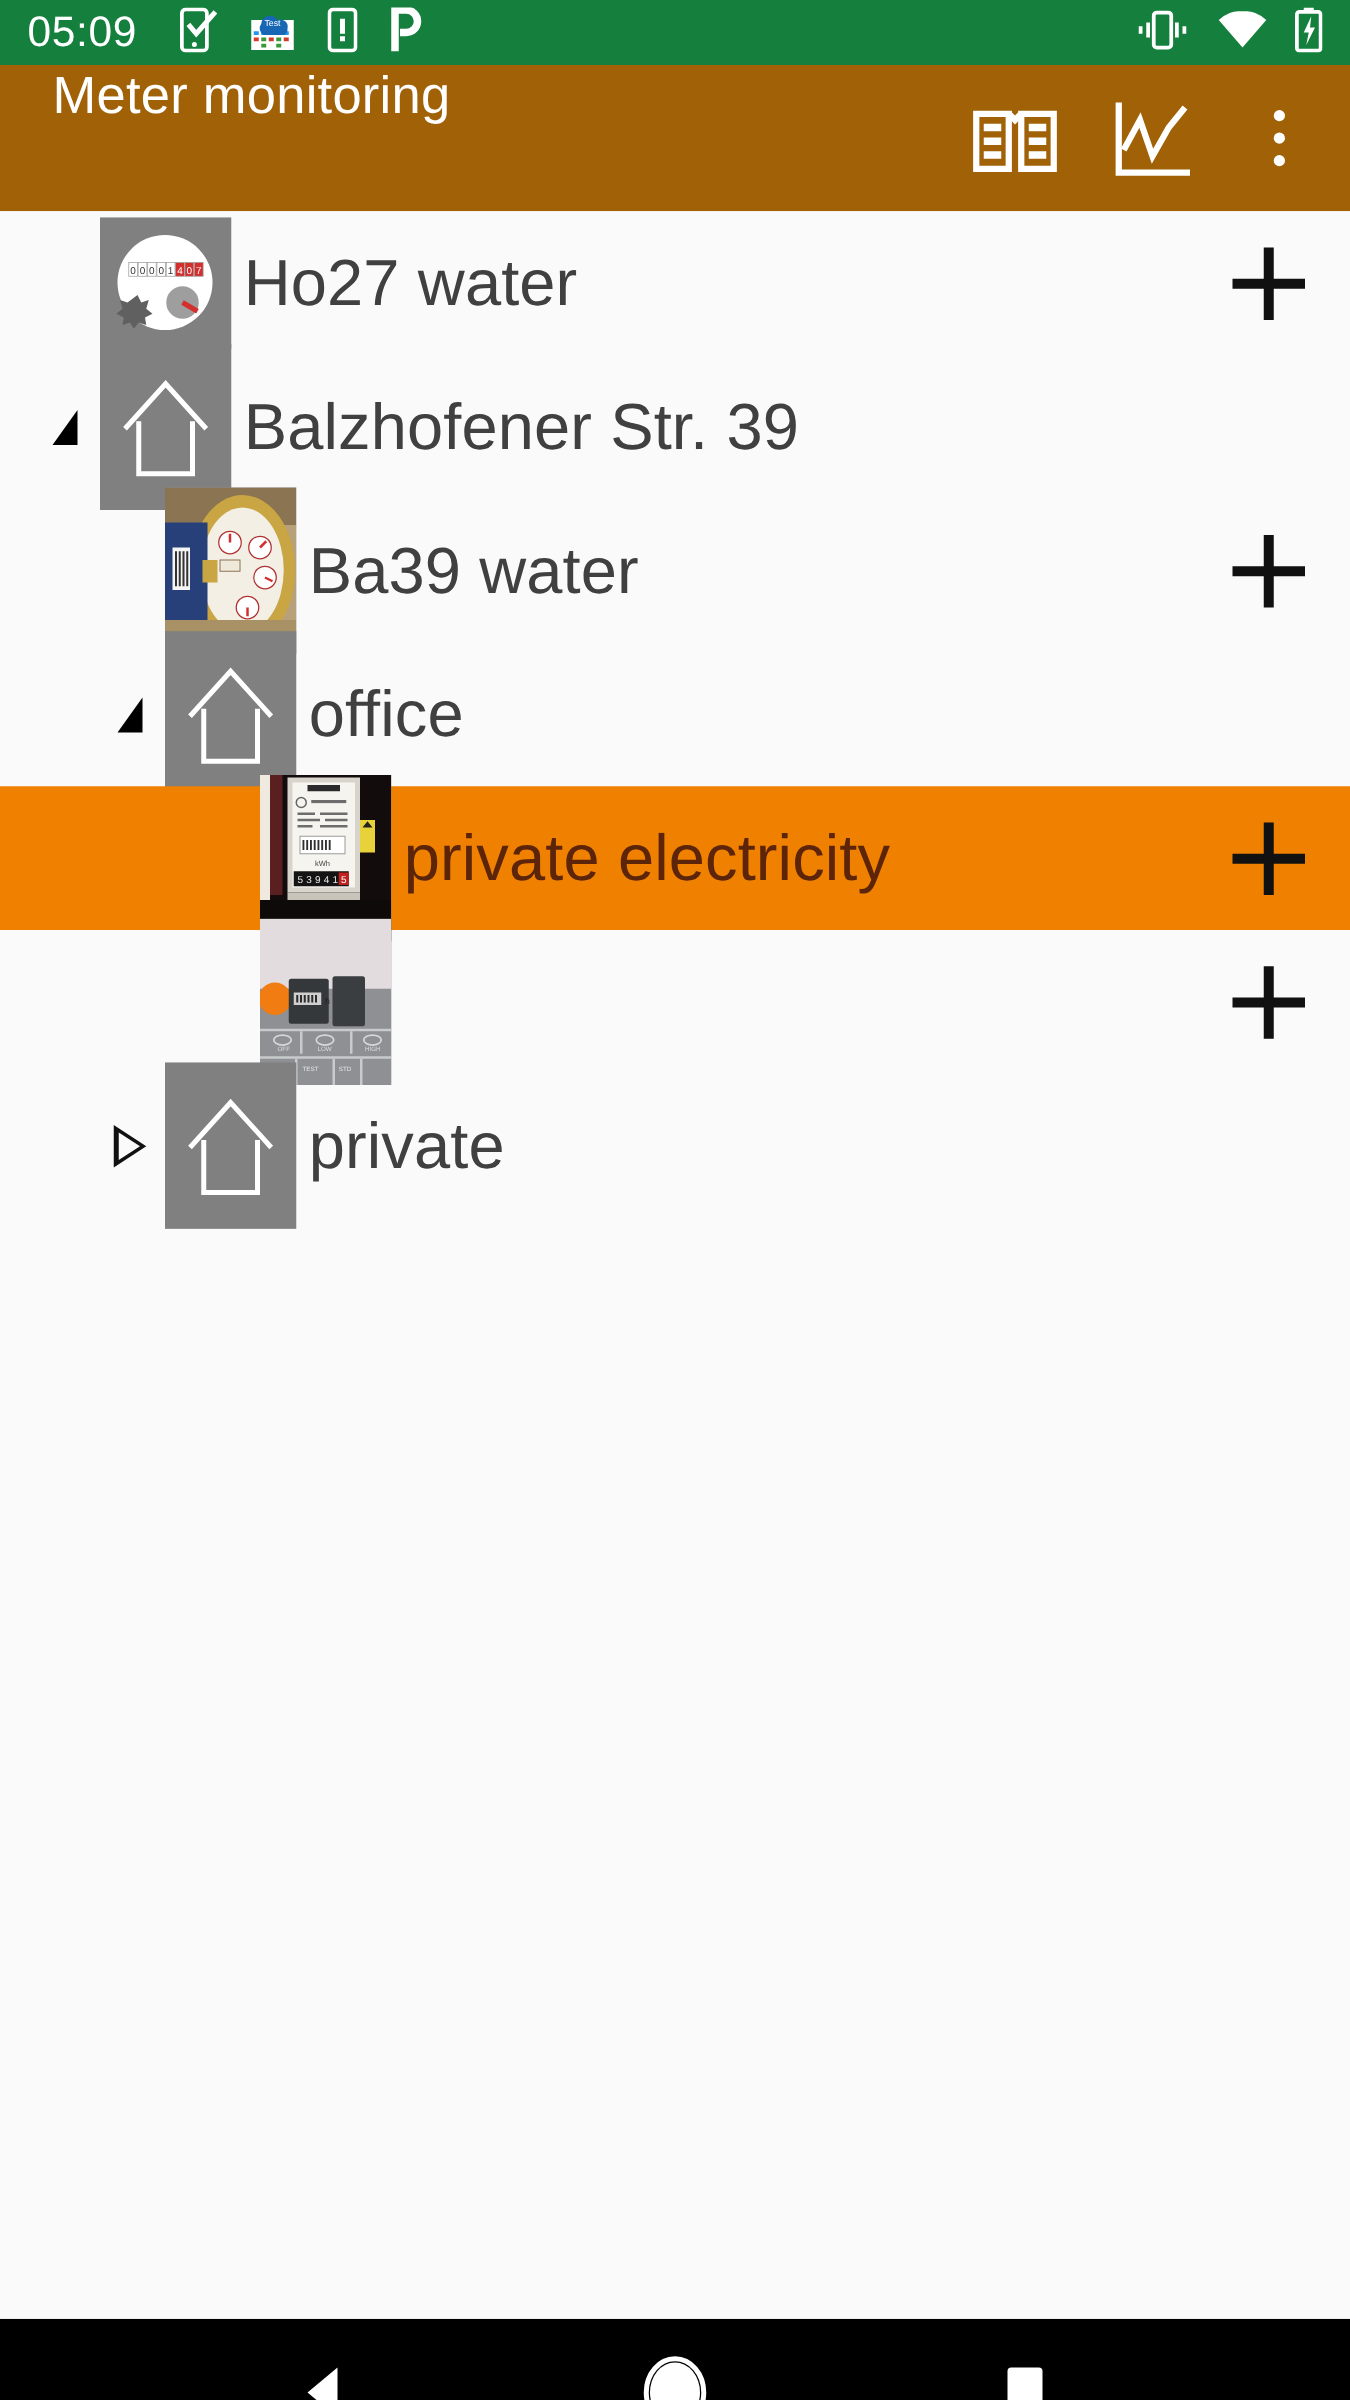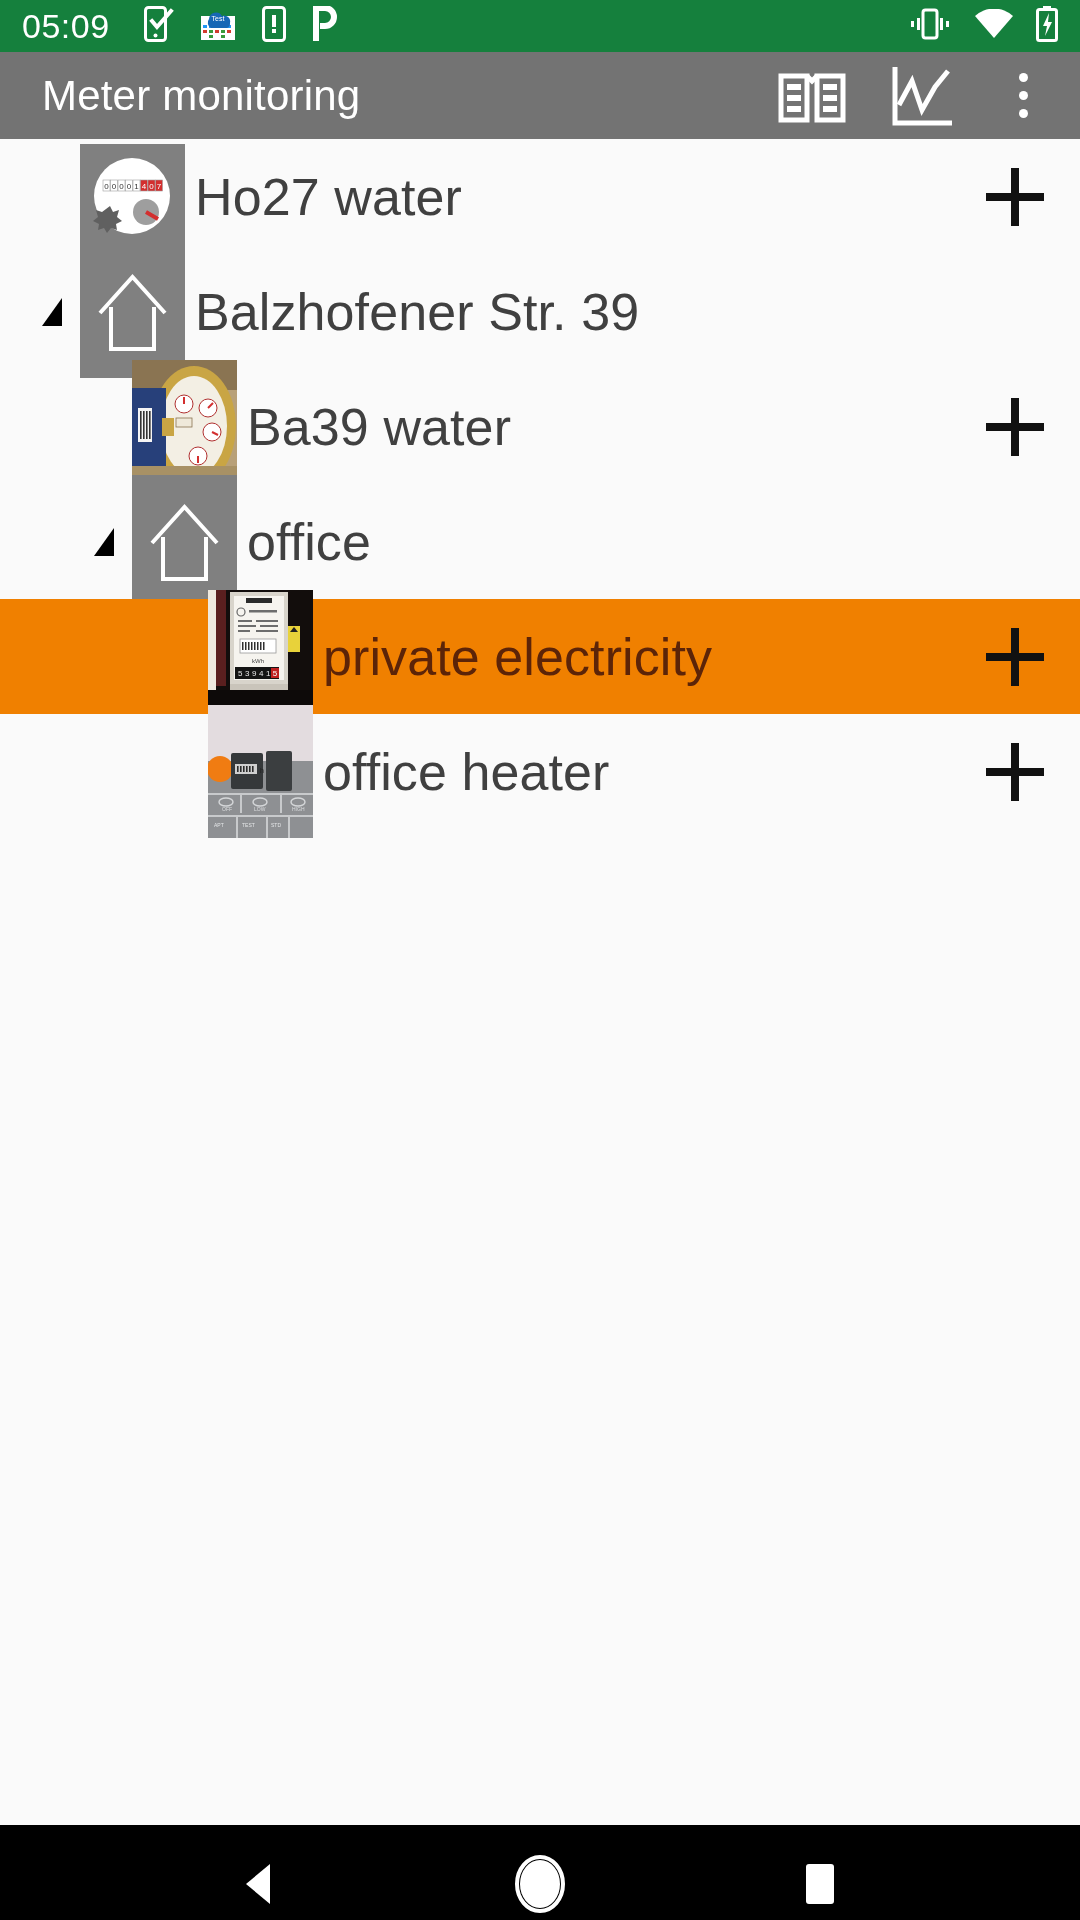--- a/index.html
+++ b/index.html
@@ -40,24 +40,23 @@
   .status-right-icons {
     margin-left: auto;
     display: flex;
     align-items: center;
     gap: 22px;
   }
   .sicon { display: block; }
 
   
   .appbar {
-    height: 87px;
-    background: #737373;
-    display: flex;
-    align-items: center;
+    height: 117px;
+    background: #a16207;
+    display: flex;
     padding: 0 30px 0 42px;
     box-sizing: border-box;
   }
   .appbar-title {
     color: #ffffff;
     font-size: 42px;
     font-weight: 500;
     letter-spacing: 0.2px;
     flex: 1;
     white-space: nowrap;
@@ -489,22 +488,34 @@
           <text x="84" y="106" font-size="5" fill="#dcdee0" font-family="'Liberation Sans',sans-serif">HIGH</text>
           <rect x="0" y="110" width="105" height="2" fill="#c8cacc"></rect>
           <rect x="28" y="112" width="2" height="21" fill="#c8cacc"></rect>
           <rect x="58" y="112" width="2" height="21" fill="#c8cacc"></rect>
           <rect x="80" y="112" width="2" height="21" fill="#c8cacc"></rect>
           <text x="6" y="122" font-size="5" fill="#e4e6e8" font-family="'Liberation Sans',sans-serif">APT</text>
           <text x="34" y="122" font-size="5" fill="#e4e6e8" font-family="'Liberation Sans',sans-serif">TEST</text>
           <text x="63" y="122" font-size="5" fill="#e4e6e8" font-family="'Liberation Sans',sans-serif">STD</text>
         </svg>
       </div>
-      <div class="row-label">office heater</div>
       <div class="plus"></div>
+    </div>
+    <div class="row lvl1">
+      <div class="expander">
+        <span class="tri-collapsed"></span>
+      </div>
+      <div class="thumb tall">
+        <svg width="105" height="133" viewBox="0 0 105 133">
+          <rect width="105" height="133" fill="#808080"></rect>
+          <path d="M20 68 L52.5 32 L85 68" fill="none" stroke="#ffffff" stroke-width="4"></path>
+          <path d="M31 62 V104 H74 V62" fill="none" stroke="#ffffff" stroke-width="4"></path>
+        </svg>
+      </div>
+      <div class="row-label">private</div>
     </div>
   </div>
 
 <div class="navbar">
   <div class="nav-btn">
     <svg width="56" height="56" viewBox="0 0 56 56">
       <path d="M38 8 L38 48 L14 28 Z" fill="#ffffff"></path>
     </svg>
   </div>
   <div class="nav-btn">

